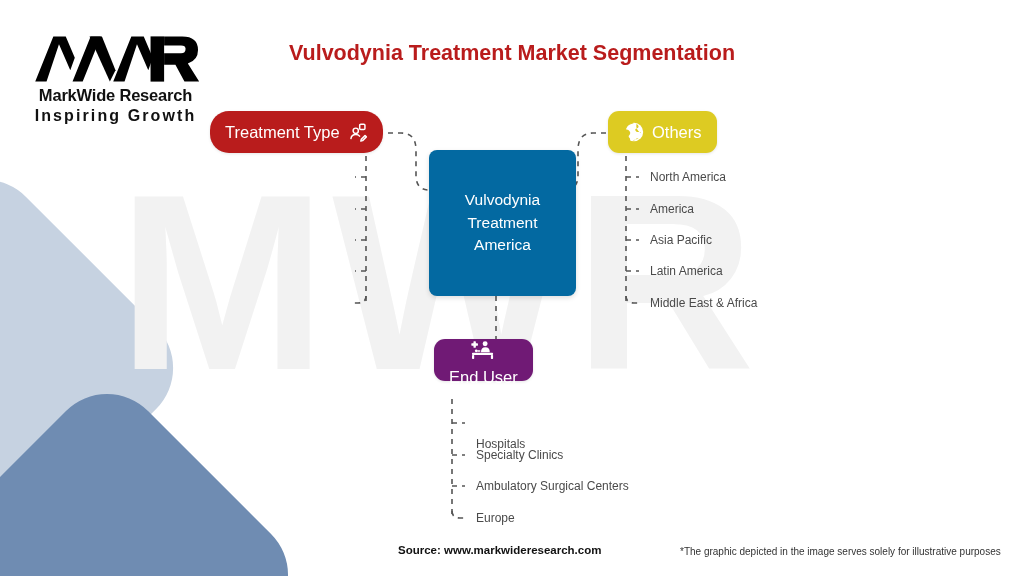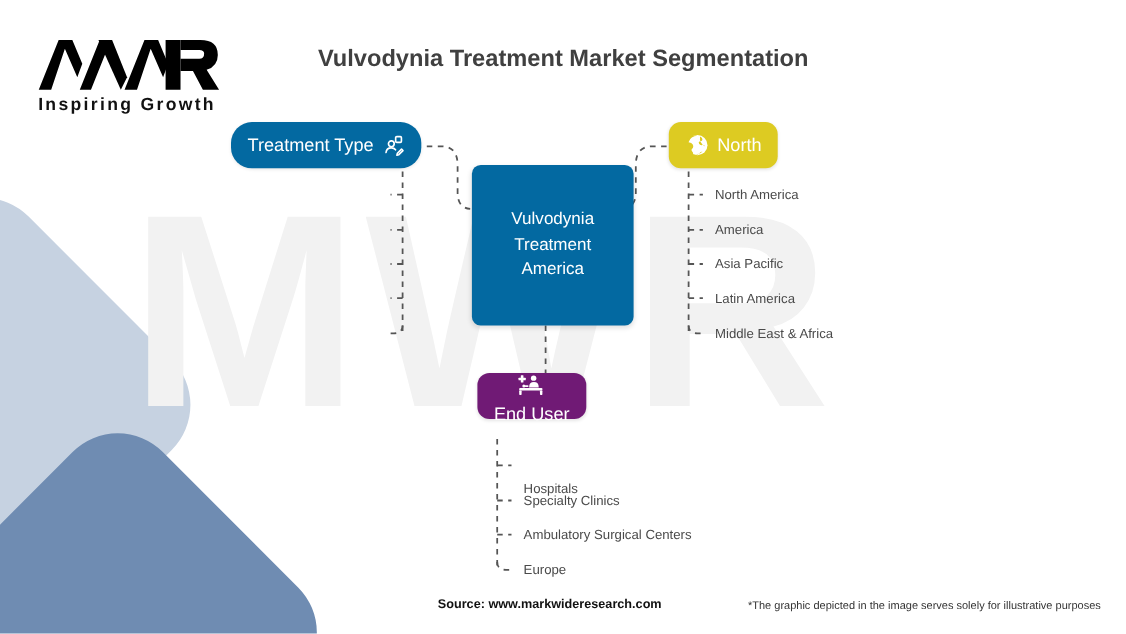--- a/index.html
+++ b/index.html
@@ -54,42 +54,42 @@
   #logo .tagline {
     display:block; text-align:center;
     font-size:16px; font-weight:bold; color:#111;
     letter-spacing:2.1px; margin-top:2px;
   }
 
   
   #page-title {
     position:absolute; left:0; top:41px; width:1024px;
     text-align:center;
-    font-size:21.5px; font-weight:bold; color:#404040;
+    font-size:21.5px; font-weight:bold; color:#b91c1c;
     z-index:4;
   }
 
   
   #connectors { position:absolute; inset:0; z-index:1; pointer-events:none; }
 
   
   .badge {
     position:absolute; z-index:5;
     display:flex; align-items:center; gap:7px;
     border-radius:11px;
     padding:0 15px;
     height:42px;
     color:#ffffff;
     font-size:16.5px;
     white-space:nowrap;
     box-shadow:0 1px 3px rgba(0,0,0,0.10);
   }
   .badge svg { flex:0 0 auto; display:block; }
 
-  #badge-treatment { left:210px; top:111px; background:#0369a1;border-radius:19px; }
+  #badge-treatment { left:210px; top:111px; background:#b91c1c;border-radius:19px; }
   #badge-region    { left:608px; top:111px; background:#ddcb22; }
   #badge-enduser   { left:434px; top:339px; background:#701a75;flex-direction:column; }
 
   
   #center-node {
     position:absolute; left:429px; top:150px;
     width:147px; height:146px;
     background:#0369a1;
     border-radius:8px;
     z-index:5;
@@ -143,20 +143,21 @@
       <g fill="#000000">
         <path d="M8 86 L40 6 L62 6 L78 44 L70 66 L50 20 L28 86 Z"></path>
         <path d="M74 86 L106 6 L124 6 L100 66 L92 86 Z"></path>
         <path d="M104 6 L126 6 L150 66 L140 86 Z"></path>
         <path d="M146 86 L178 6 L200 6 L216 44 L208 66 L188 20 L166 86 Z"></path>
         <path d="M212 6 L236 6 L236 86 L212 86 Z"></path>
         <path d="M236 6 L268 6 Q296 6 296 30 Q296 48 278 54 L298 86 L272 86 L256 56 L236 56 L236 36 L266 36 Q274 36 274 28 Q274 22 266 22 L236 22 Z"></path>
       </g>
     </svg>
   </span>
+  <span class="brand">MarkWide Research</span>
   <span class="tagline">Inspiring Growth</span>
 </div>
 
 <div id="page-title">Vulvodynia Treatment Market Segmentation</div>
 
 <svg id="connectors" width="1024" height="576">
   <g fill="none" stroke="#555555" stroke-width="1.6" stroke-dasharray="5,5" stroke-linecap="butt">
 
     <path d="M388 133 L401 133 Q416 133 416 150 L416 175 Q416 190 429 190"></path>
 
@@ -203,21 +204,21 @@
 
 <div class="badge" id="badge-region">
   <span>
     <svg viewBox="0 0 24 24" width="22" height="22">
       <circle cx="12" cy="12" r="10" fill="#ffffff"></circle>
       <path d="M12 2.6 A9.4 9.4 0 0 0 3.2 9 q3.2 .4 4.2 2.4 1.2 2.4 -.6 4.2 -1.3 1.3 .2 2.8 1.3 1.3 .4 3 A9.4 9.4 0 0 1 12 2.6 Z" fill="#ddcb22"></path>
       <path d="M14.6 3.4 q2.3 1 2.4 2.6 .1 1.8 -2 2.2 -2.4 .5 -1.3 2.4 1 1.8 3.2 1.3 2.2 -.5 2.9 1.4 A9.4 9.4 0 0 1 14.6 3.4 Z" fill="#ddcb22"></path>
       <path d="M10.6 20.9 q2.2 .8 3.4 -.9 1.2 -1.8 3 -1.4 A9.4 9.4 0 0 1 10.6 20.9 Z" fill="#ddcb22"></path>
     </svg>
   </span>
-  <span>North</span>
+  <span>Others</span>
 </div>
 
 <div class="badge" id="badge-enduser">
   <span>
     <svg viewBox="0 0 26 24" width="26" height="22">
       <g fill="#ffffff">
         <rect x="2.6" y="2.4" width="2.6" height="7.2" rx="0.5"></rect>
         <rect x="0.3" y="4.7" width="7.2" height="2.6" rx="0.5"></rect>
         <circle cx="15.3" cy="5.2" r="2.7"></circle>
         <path d="M10.8 14.4 q0 -5.4 4.8 -5.4 4.8 0 4.8 5.4 Z"></path>

